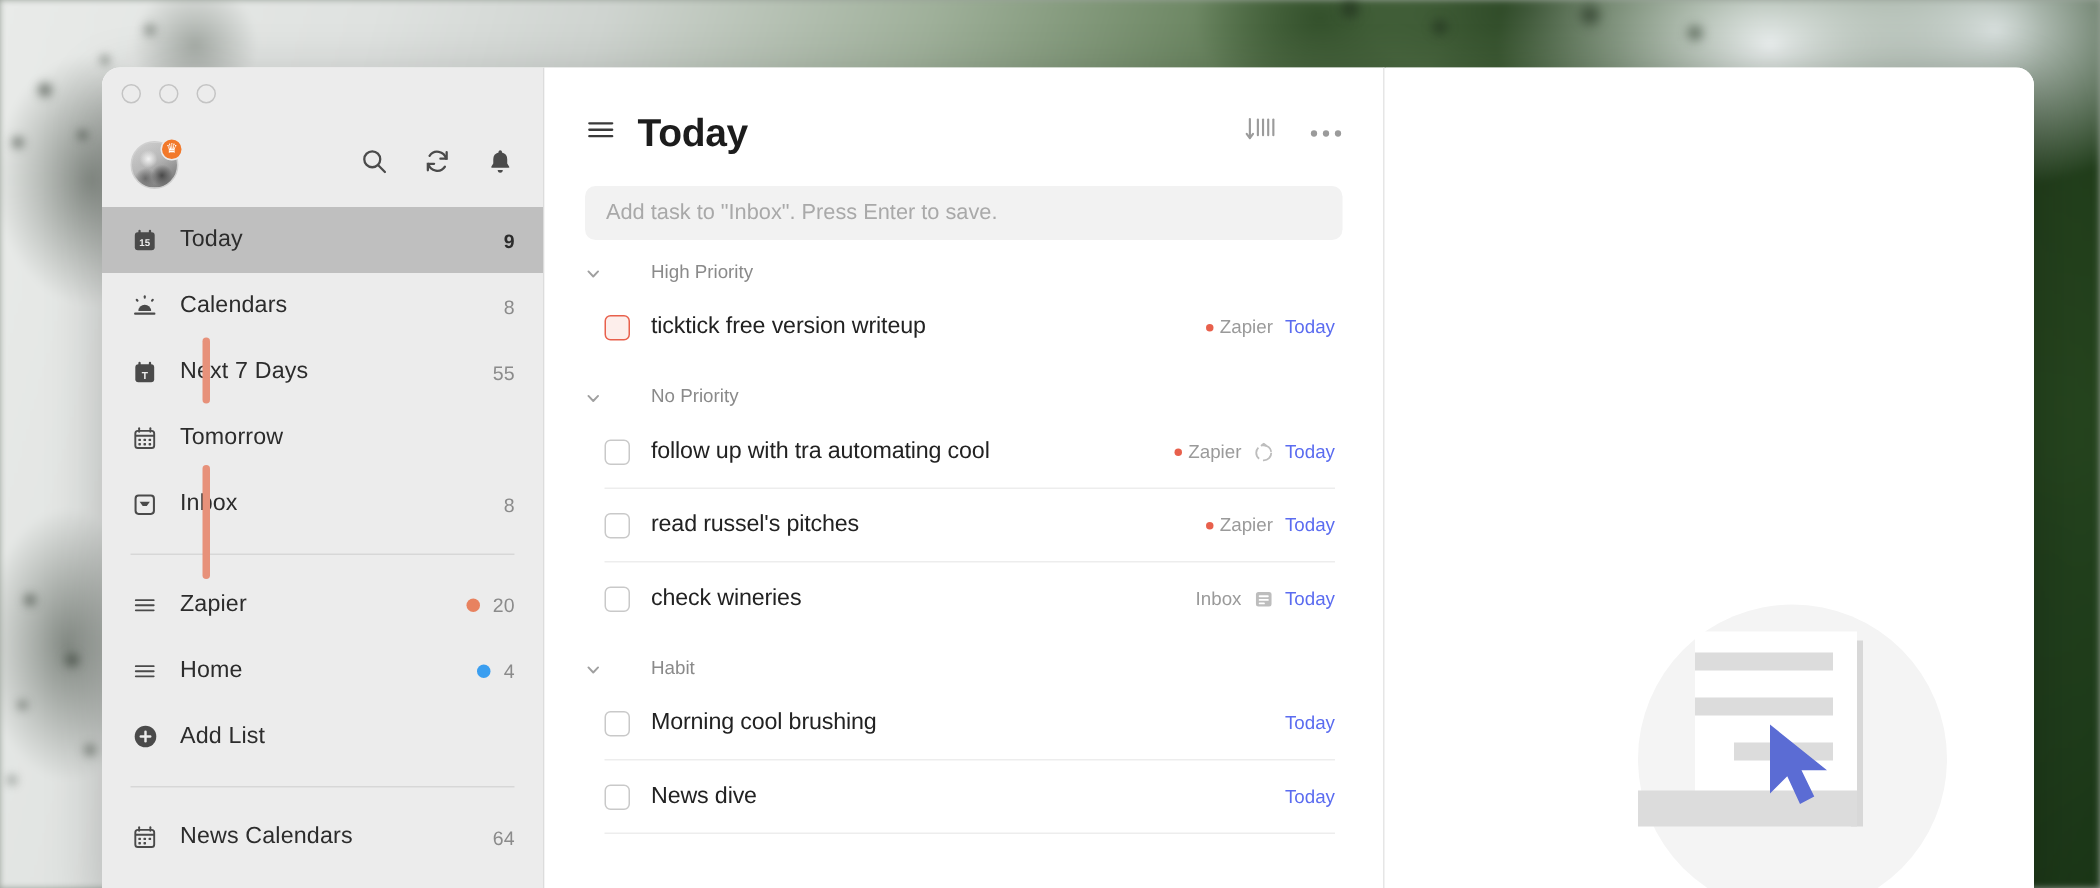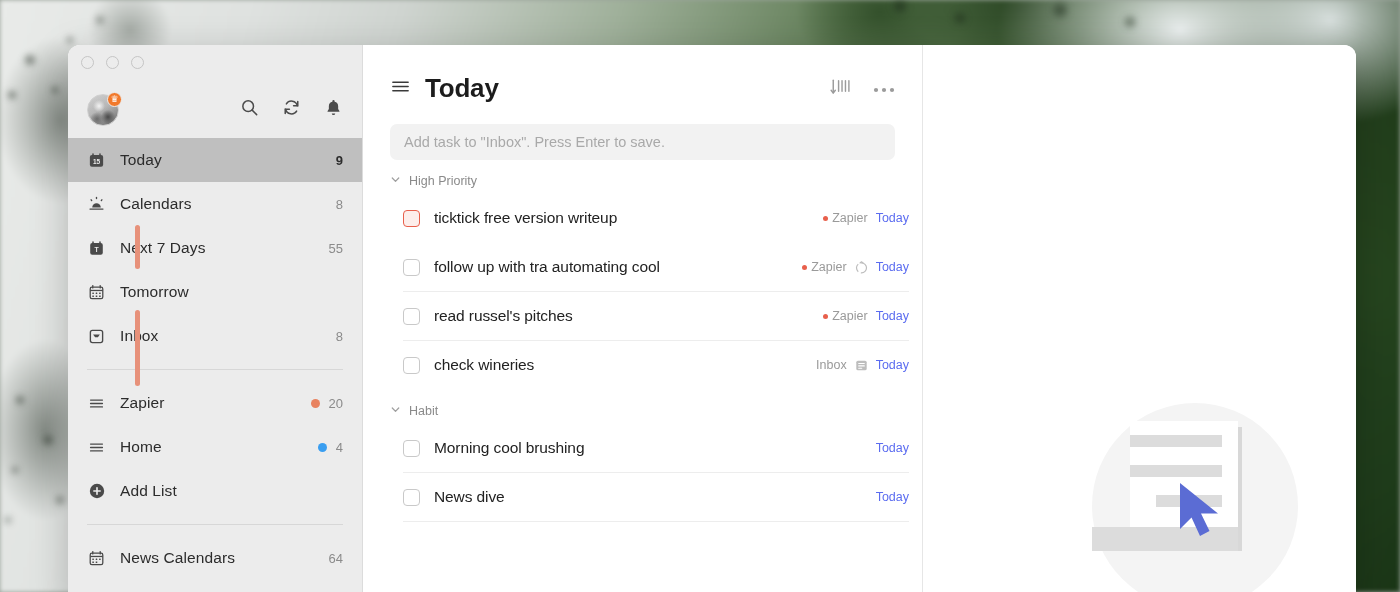--- a/index.html
+++ b/index.html
@@ -154,30 +154,31 @@
     height:36px; border-radius:7px;
     background:#f2f2f2; border:none; outline:none;
     width:calc(100% - 54px);
     padding:0 14px; font-size:14.5px; color:#3a3a3a;
     font-family:"Liberation Sans", sans-serif;
   }
   #add-task-input::placeholder { color:#a9a9a9; }
 
   #task-scroll { padding:0 0 0 0; }
   .group-head {
-    display:flex; align-items:flex-start;
+    display:flex; align-items:flex-end;
     padding:14px 27px 6px 27px;
     font-size:12.5px; color:#8a8a8a;
     cursor:pointer;
+    gap:25px;
   }
   .chev { margin-right:8px; color:#a0a0a0; display:flex; }
   .task-row {
     position:relative;
     display:flex; align-items:center;
-    margin-left:40px; margin-right:13px;
+    margin-left:40px; margin-right:32px;
     height:49px;
     border-bottom:1px solid #ededed;
     cursor:pointer;
   }
   .task-row.no-rule { border-bottom:1px solid transparent; }
   .task-check {
     width:17px; height:17px; border-radius:4px;
     border:1.6px solid #c9c9c9; background:#fff;
     flex:0 0 17px; margin-right:14px; cursor:pointer;
   }
@@ -463,20 +464,28 @@
         <span class="task-title">ticktick free version writeup</span>
         <span class="task-meta">
           <span class="list-tag">
             <span class="tag-dot"></span>
             <span>Zapier</span>
           </span>
           <span class="due-date">Today</span>
         </span>
       </div>
 
+      <div class="group-head">
+        <span class="chev">
+          <svg width="11" height="11" viewBox="0 0 12 12" fill="none" stroke="currentColor" stroke-width="1.4" stroke-linecap="round" stroke-linejoin="round">
+            <polyline points="2.5,4.3 6,8 9.5,4.3"></polyline>
+          </svg>
+        </span>
+        <span>No Priority</span>
+      </div>
 
       <div class="task-row">
         <span class="task-check"></span>
         <span class="task-title">follow up with tra automating cool</span>
         <span class="task-meta">
           <span class="list-tag">
             <span class="tag-dot"></span>
             <span>Zapier</span>
           </span>
           <span class="meta-ico">

